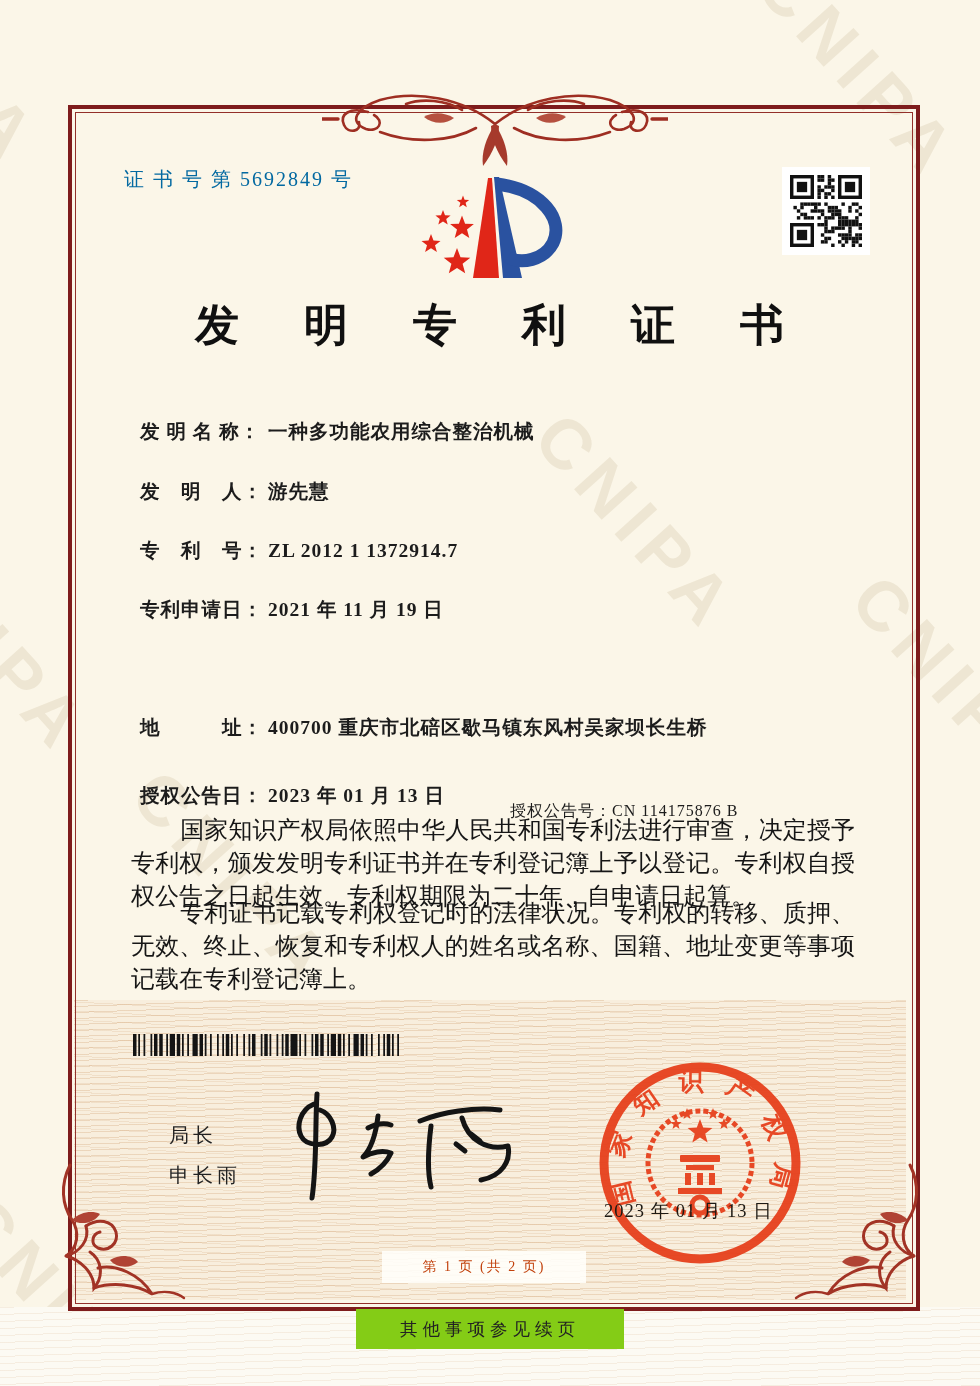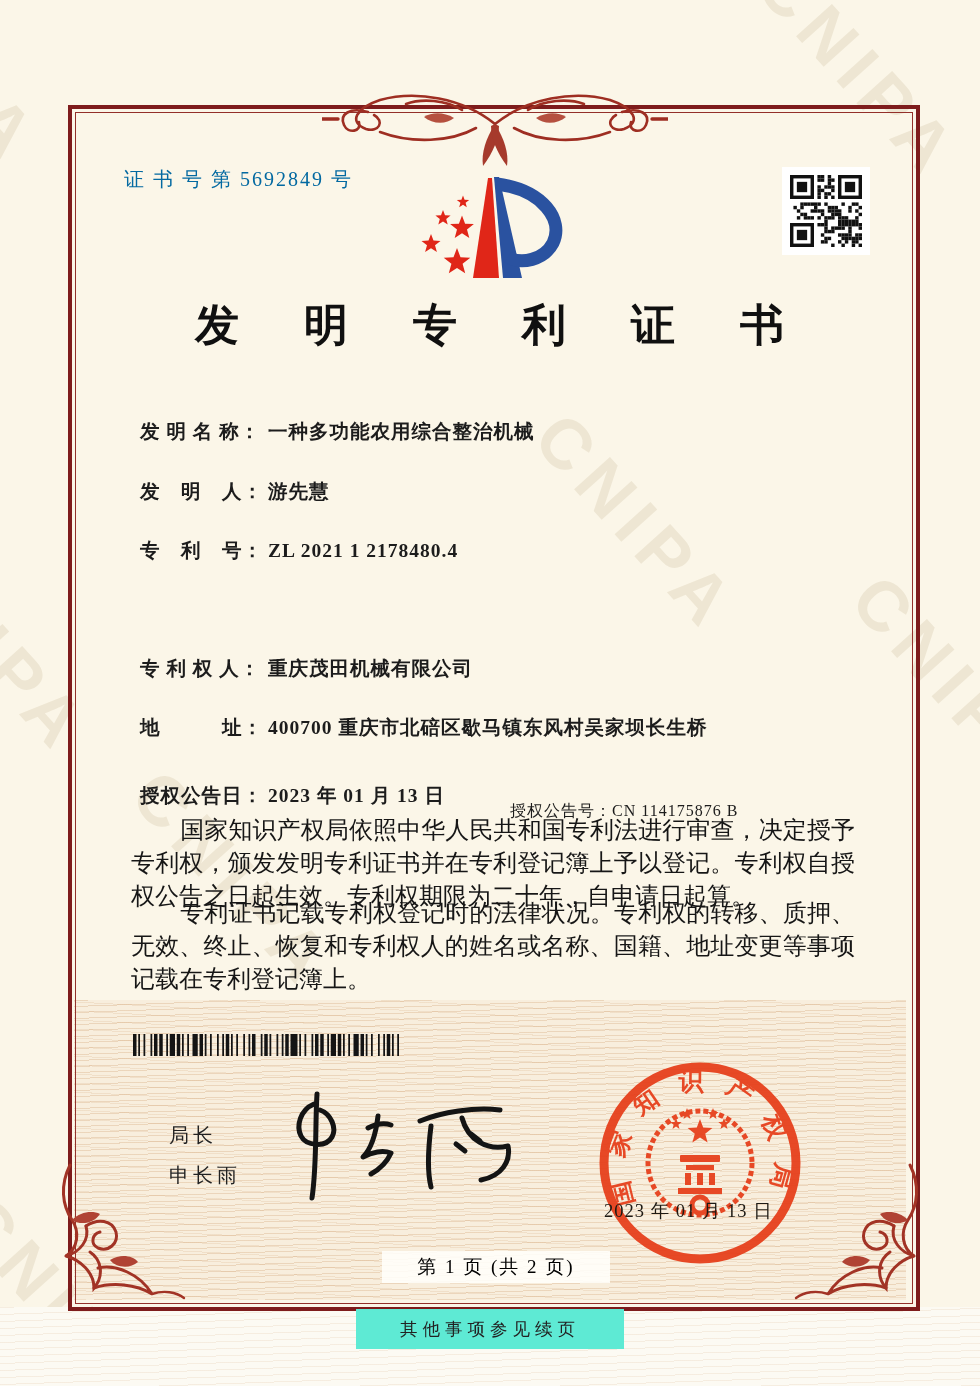--- a/index.html
+++ b/index.html
@@ -25,23 +25,23 @@
   .field .lab{display:inline-block;min-width:128px;}
   .grant2{position:absolute;left:510px;font-size:16px;letter-spacing:1px;z-index:2;white-space:nowrap;margin-top:31px;}
   .para{position:absolute;left:131px;width:724px;font-size:24px;line-height:33px;text-indent:2.05em;
         text-align:justify;color:#161616;z-index:2;}
   .barcode{position:absolute;left:133px;top:1034px;z-index:2;}
   .director{position:absolute;left:141px;font-family:"Liberation Sans",sans-serif;font-size:20px;
             letter-spacing:4px;color:#222;z-index:2;margin-left:28px;}
   .sig{position:absolute;left:272px;top:1090px;z-index:2;}
   .seal{position:absolute;left:597px;top:1060px;z-index:3;opacity:.93;}
   .seal-date{position:absolute;left:604px;top:1198px;font-size:18.5px;letter-spacing:1px;color:#1d1a14;z-index:4;}
-  .page-band{position:absolute;left:382px;top:1251px;width:228px;height:32px;background:rgba(255,254,249,.9);
-             text-align:center;line-height:32px;font-size:19px;letter-spacing:2px;color:#000000;z-index:2;}
-  .cont-band{position:absolute;left:356px;top:1309px;width:268px;height:40px;background:#5eead4;text-align:center;
+  .page-band{position:absolute;left:382px;top:1251px;width:204px;height:32px;background:rgba(255,254,249,.9);
+             text-align:center;line-height:32px;font-size:14px;letter-spacing:2px;color:#c2410c;z-index:2;}
+  .cont-band{position:absolute;left:356px;top:1309px;width:268px;height:40px;background:#84cc16;text-align:center;
              line-height:40px;font-size:17.5px;letter-spacing:5px;color:#222;z-index:2;}
 </style>
 </head>
 <body>
 
 <div class="page">
 
   <span class="wm" style="left:800px;top:-55px;">CNIPA</span>
   <span class="wm" style="left:-120px;top:-70px;">CNIPA</span>
   <span class="wm" style="left:578px;top:398px;">CNIPA</span>
@@ -246,24 +246,24 @@
 
   <div class="title">发 明 专 利 证 书</div>
 
   <div class="field" style="top:418px">
     <span class="lab">发 明 名 称：</span><span class="val">一种多功能农用综合整治机械</span>
   </div>
   <div class="field" style="top:478px">
     <span class="lab">发　明　人：</span><span class="val">游先慧</span>
   </div>
   <div class="field" style="top:537px">
-    <span class="lab">专　利　号：</span><span class="val">ZL 2021 1 2178480.4</span>
-  </div>
-  <div class="field" style="top:655px">
-    <span class="lab">专 利 权 人：</span><span class="val">重庆茂田机械有限公司</span>
+    <span class="lab">专　利　号：</span><span class="val">ZL 2012 1 1372914.7</span>
+  </div>
+  <div class="field" style="top:596px">
+    <span class="lab">专利申请日：</span><span class="val">2021 年 11 月 19 日</span>
   </div>
   <div class="field" style="top:714px">
     <span class="lab">地　　　址：</span><span class="val">400700  重庆市北碚区歇马镇东风村吴家坝长生桥</span>
   </div>
   <div class="field" style="top:782px">
     <span class="lab">授权公告日：</span><span class="val">2023 年 01 月 13 日</span>
   </div>
   <div class="grant2" style="top:770px">
     <span class="lab2">授权公告号：</span><span class="val">CN 114175876 B</span>
   </div>

